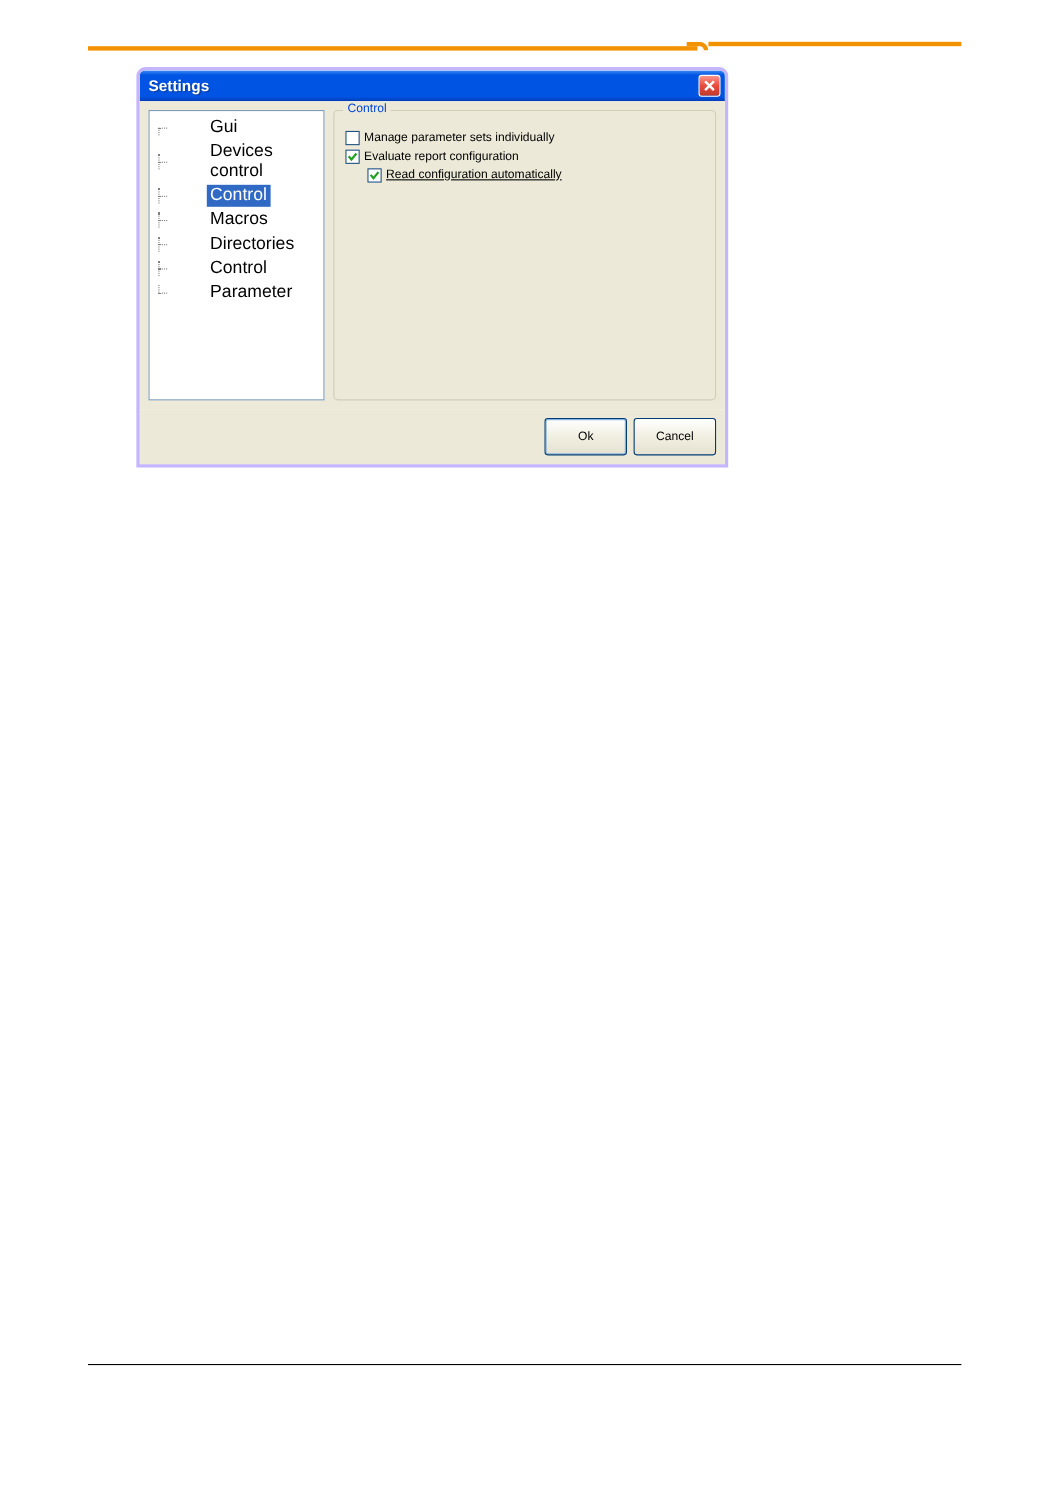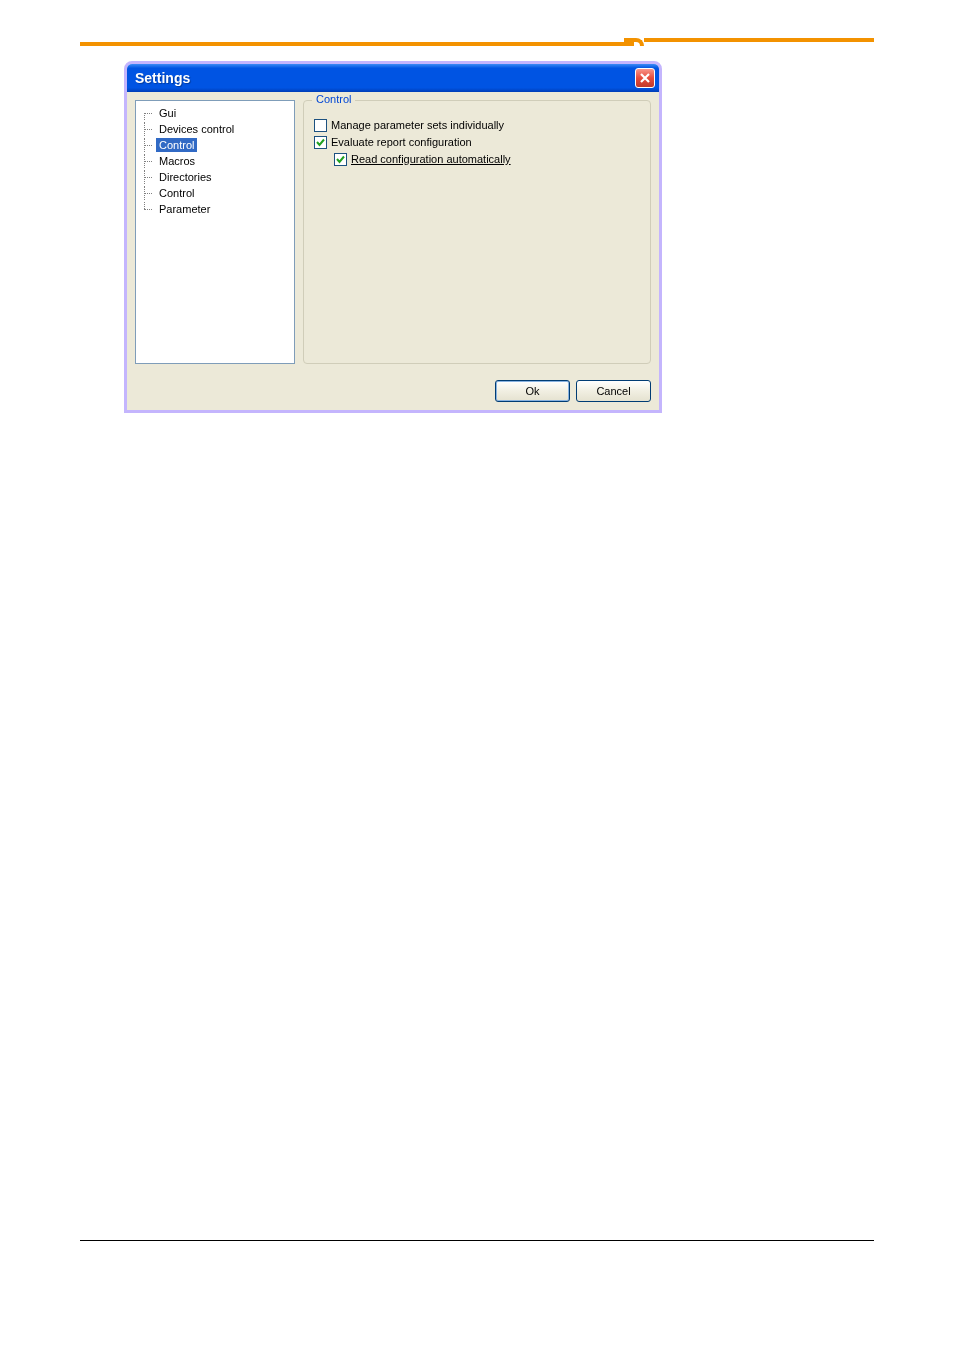--- a/index.html
+++ b/index.html
@@ -99,22 +99,23 @@
       background: #fff;
       border: 1px solid #7f9db9;
       padding: 4px 2px;
       overflow: auto;
     }
     .tree-item {
       display: flex;
       align-items: center;
       padding: 1px 0;
       cursor: pointer;
-      font-size: 11px;
+      font-size: 16px;
       color: #000;
+      gap: 32px;
     }
     .tree-connector {
       display: inline-block;
       width: 18px;
       height: 14px;
       position: relative;
       flex-shrink: 0;
     }
     .tree-connector::before {
       content: '';
@@ -188,21 +189,21 @@
     .button-bar {
       background: #ece9d8;
       display: flex;
       justify-content: flex-end;
       gap: 6px;
       padding: 8px;
       border-top: none;
     }
     .btn {
       min-width: 75px;
-      height: 22px;
+      height: 34px;
       background: linear-gradient(to bottom, #fff 0%, #f1efe2 50%, #e5e2d0 100%);
       border: 1px solid #003c74;
       border-radius: 3px;
       cursor: pointer;
       font-size: 11px;
       font-family: inherit;
       padding: 0 12px;
     }
     .btn.default {
       box-shadow: inset 0 0 0 1px #88b2e0;

